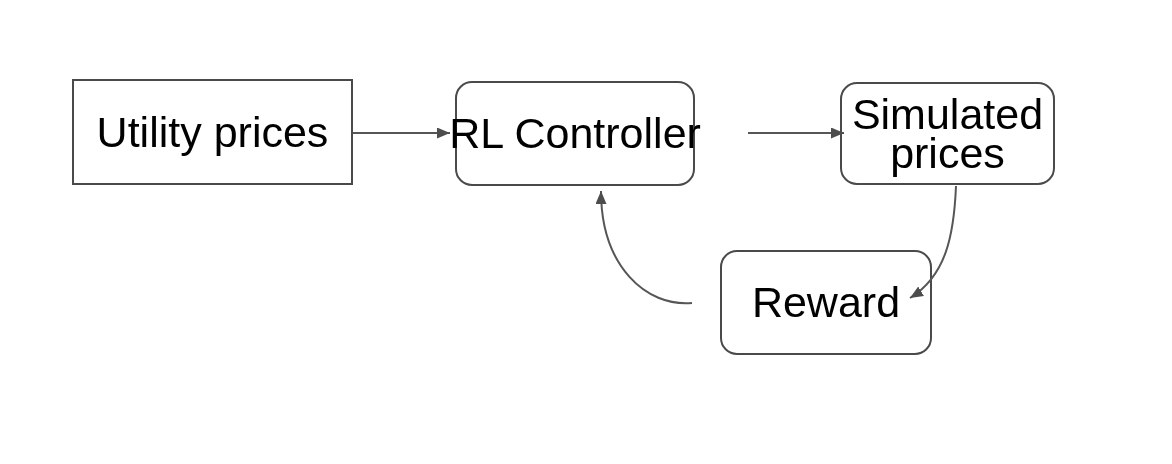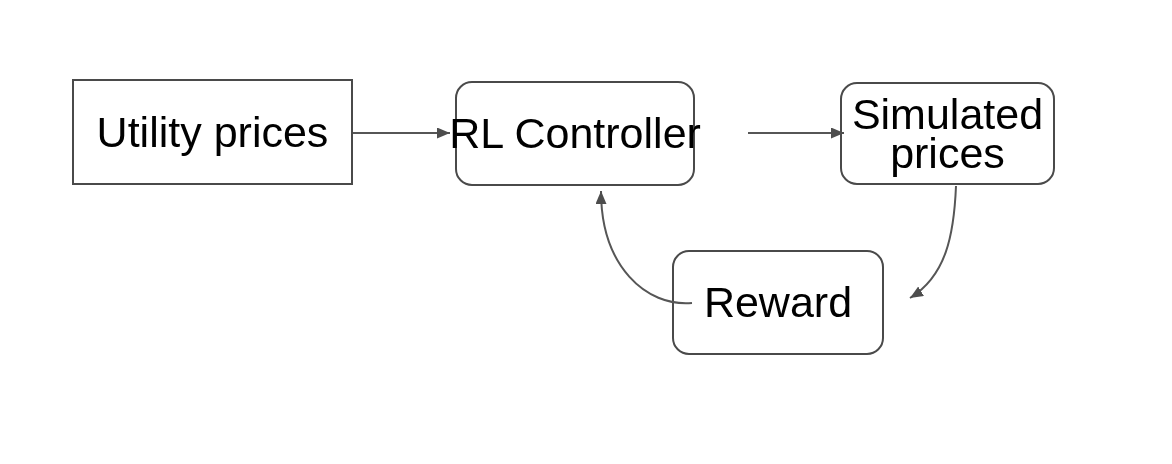--- a/index.html
+++ b/index.html
@@ -26,21 +26,21 @@
     text-align: center;
     font-size: 43px;
     line-height: 39px;
     color: #000000;
   }
   .node.rounded { border-radius: 17px; }
   .node .label { white-space: nowrap; }
   #node-utility-prices   { left: 72px;  top: 79px;  width: 281px; height: 106px; }
   #node-rl-controller    { left: 455px; top: 81px;  width: 240px; height: 105px; }
   #node-simulated-people { left: 820px; top: 82px;  width: 215px; height: 103px; margin-left: 20px; }
-  #node-reward           { left: 672px; top: 250px; width: 212px; height: 105px; }
+  #node-reward           { left: 720px; top: 250px; width: 212px; height: 105px; }
   .edge-layer {
     position: absolute;
     left: 0; top: 0;
     width: 1172px;
     height: 464px;
     pointer-events: none;
   }
   .edge-layer path.edge {
     fill: none;
     stroke-width: 2;

